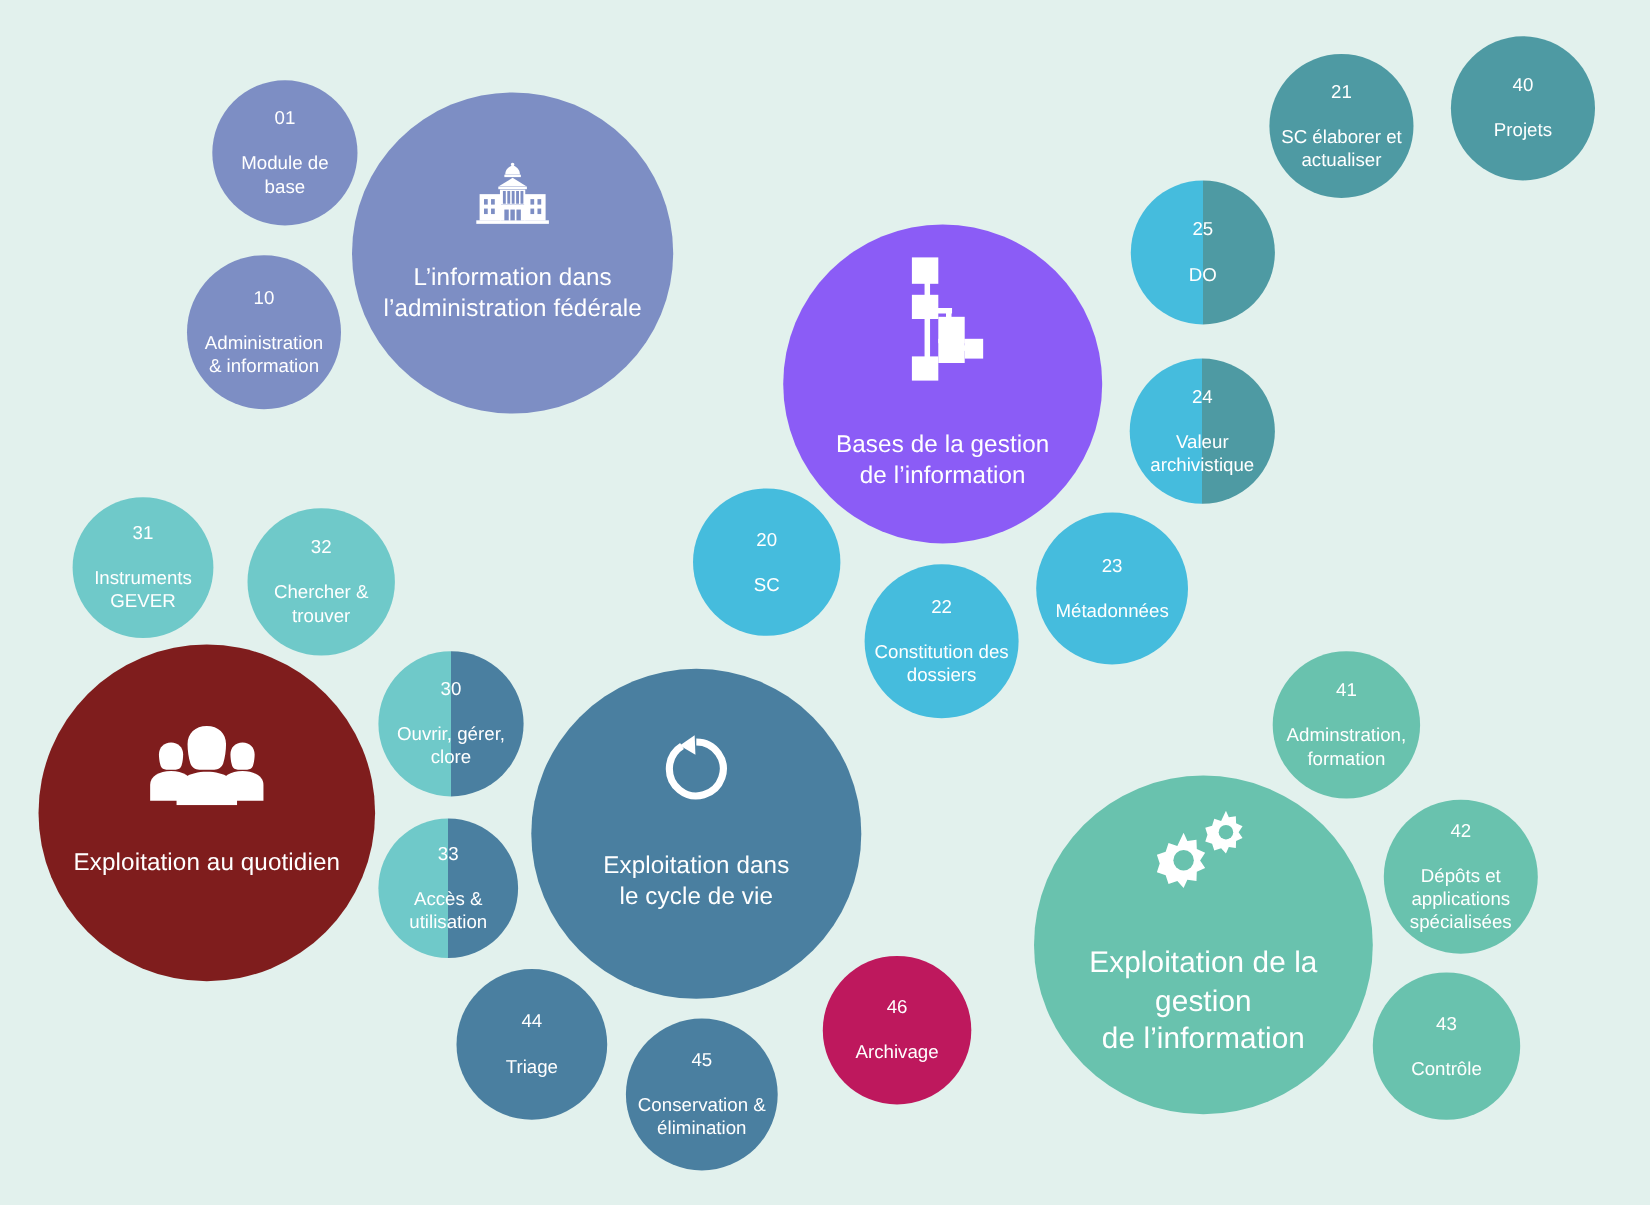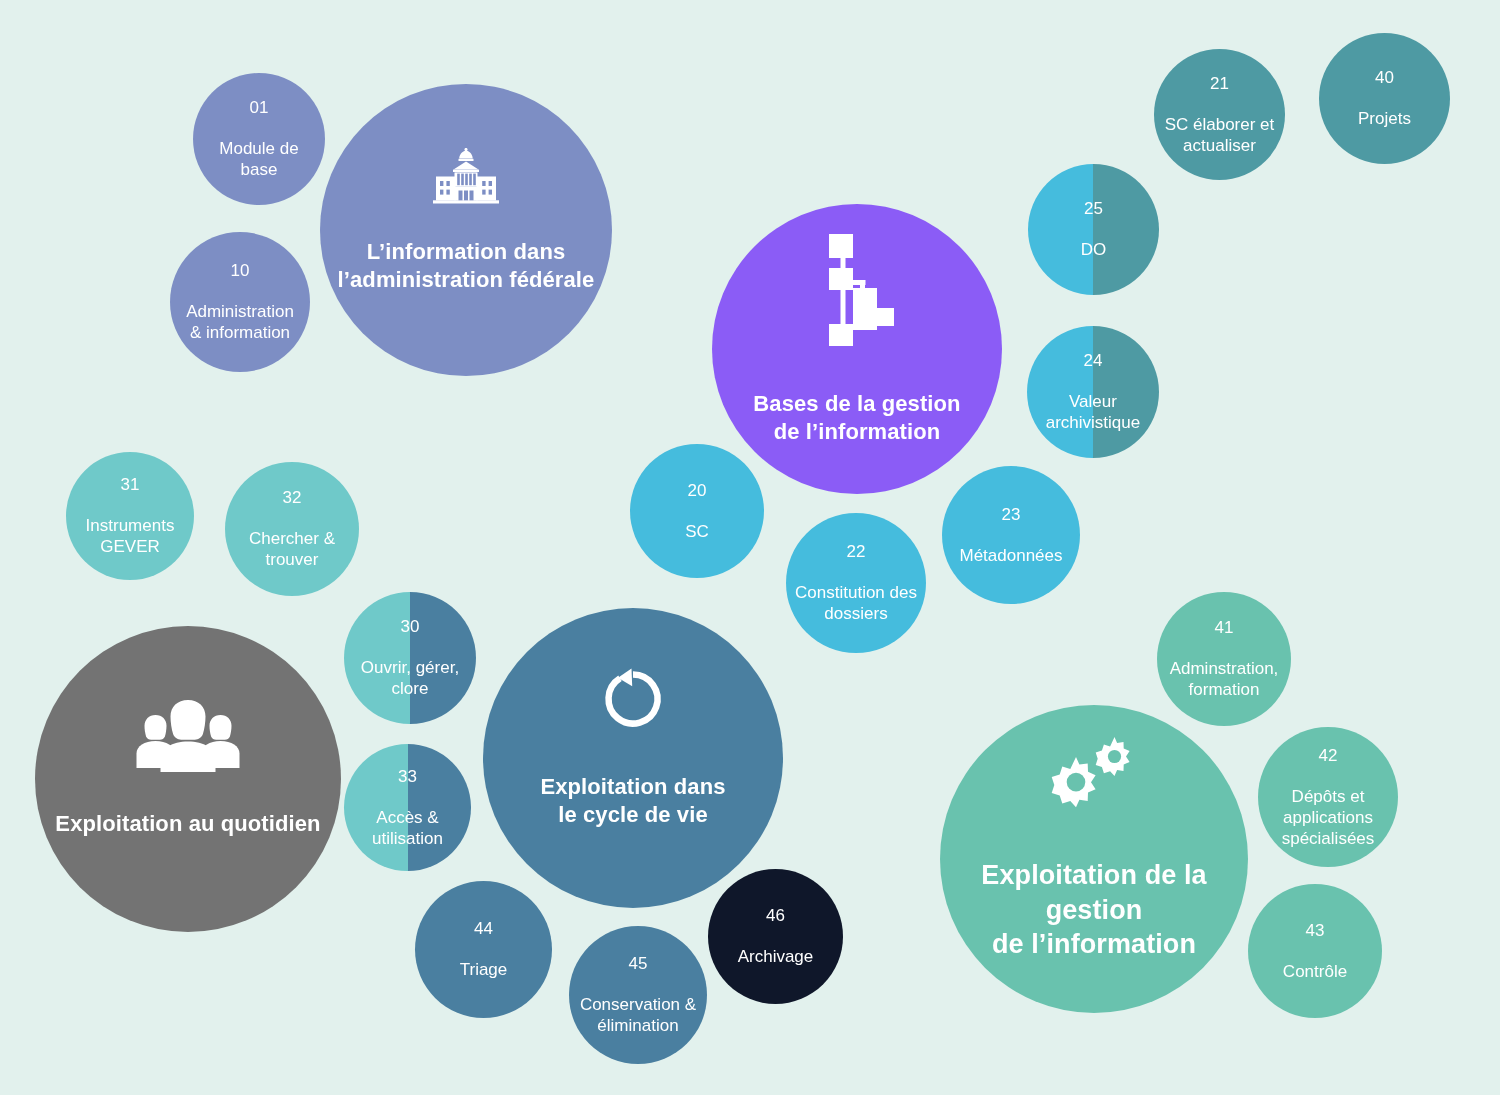--- a/index.html
+++ b/index.html
@@ -47,21 +47,21 @@
     font-size:17px;
     font-weight:400;
     line-height:1.25;
     white-space:pre-line;
   }
 
   
   .main .title{
     display:block;
     font-size:22px;
-    font-weight:bold;
+    font-weight:normal;
     line-height:1.28;
     white-space:pre-line;
     letter-spacing:.1px;
   }
   .main.small-title .title{font-size:27px;}
 
   .icon{
     position:relative;
     z-index:2;
     display:block;
@@ -238,21 +238,21 @@
   </div>
 
   <div class="bubble sub" style="left:344px;top:744px;width:127px;height:127px;background:linear-gradient(to right,#6fc9c9 0,#6fc9c9 50%,#4a7fa0 50%,#4a7fa0 100%);">
     <div class="txt">
       <span class="num">33</span>
       <span class="lbl">Accès &amp;
 utilisation</span>
     </div>
   </div>
 
-  <div class="bubble main" style="left:35px;top:626px;width:306px;height:306px;background:#737373;justify-content:center;">
+  <div class="bubble main" style="left:35px;top:586px;width:306px;height:306px;background:#7f1d1d;justify-content:center;">
     <span class="icon" style="margin-bottom:18px;">
       <svg width="108" height="72" viewBox="0 0 108 72" fill="#ffffff">
 
         <path d="M21.5 15c-6.6 0-11 4.6-11 10.8 0 3.4 .6 7.6 1.6 10.6 .7 2 2.8 3.3 5.1 3.3h8.6c2.3 0 4.4-1.3 5.1-3.3 1-3 1.6-7.2 1.6-10.6C32.5 19.6 28.1 15 21.5 15z"></path>
         <path d="M21.5 41c-11 0-19 5-19 12.5V68h38V53.5C40.5 46 32.5 41 21.5 41z"></path>
 
         <path d="M86.5 15c-6.6 0-11 4.6-11 10.8 0 3.4 .6 7.6 1.6 10.6 .7 2 2.8 3.3 5.1 3.3h8.6c2.3 0 4.4-1.3 5.1-3.3 1-3 1.6-7.2 1.6-10.6C97.5 19.6 93.1 15 86.5 15z"></path>
         <path d="M86.5 41c-11 0-19 5-19 12.5V68h38V53.5C105.5 46 97.5 41 86.5 41z"></path>
 
         <path d="M54 0C43.5 0 36.5 6.8 36.5 16.5c0 5.5 1 12.6 2.6 17.6 1.1 3.4 4.4 5.6 8.1 5.6h13.6c3.7 0 7-2.2 8.1-5.6 1.6-5 2.6-12.1 2.6-17.6C71.5 6.8 64.5 0 54 0z"></path>
@@ -285,21 +285,21 @@
   </div>
 
   <div class="bubble sub" style="left:569px;top:926px;width:138px;height:138px;background:#4a7fa0;">
     <div class="txt">
       <span class="num">45</span>
       <span class="lbl">Conservation &amp;
 élimination</span>
     </div>
   </div>
 
-  <div class="bubble sub" style="left:708px;top:869px;width:135px;height:135px;background:#0f172a;">
+  <div class="bubble sub" style="left:748px;top:869px;width:135px;height:135px;background:#be185d;">
     <div class="txt">
       <span class="num">46</span>
       <span class="lbl">Archivage</span>
     </div>
   </div>
 
   <div class="bubble sub" style="left:1157px;top:592px;width:134px;height:134px;background:#69c2ae;">
     <div class="txt">
       <span class="num">41</span>
       <span class="lbl">Adminstration,

